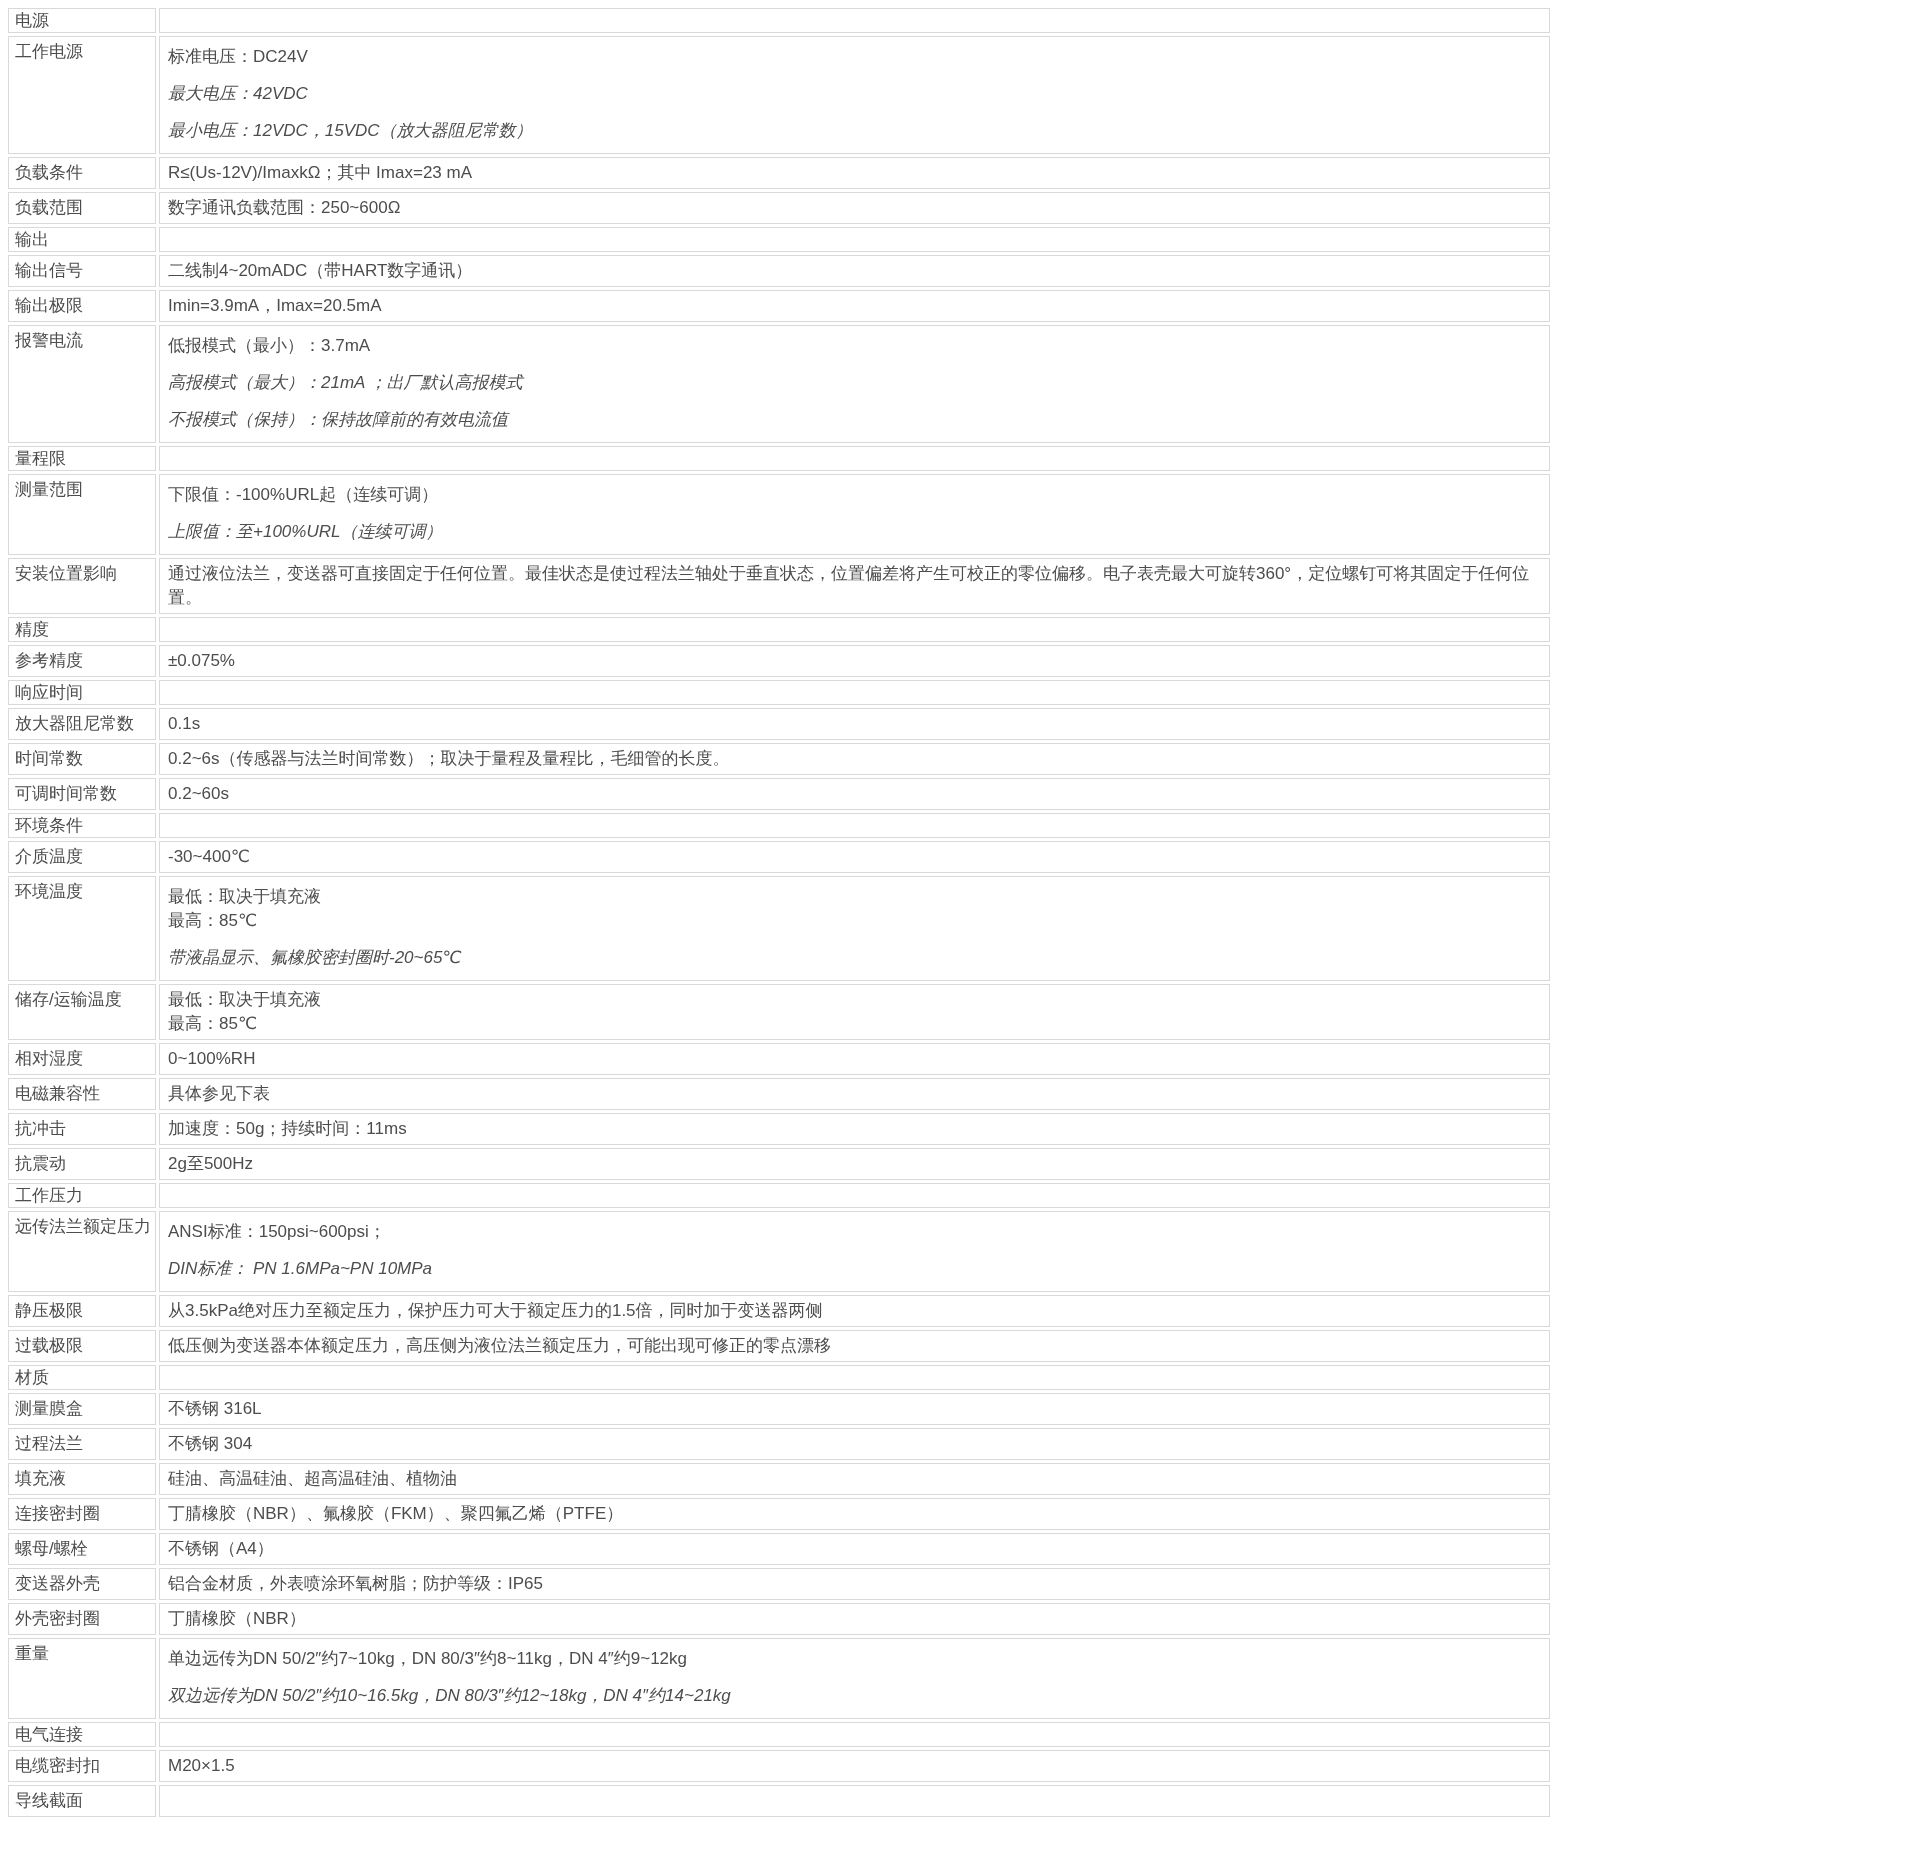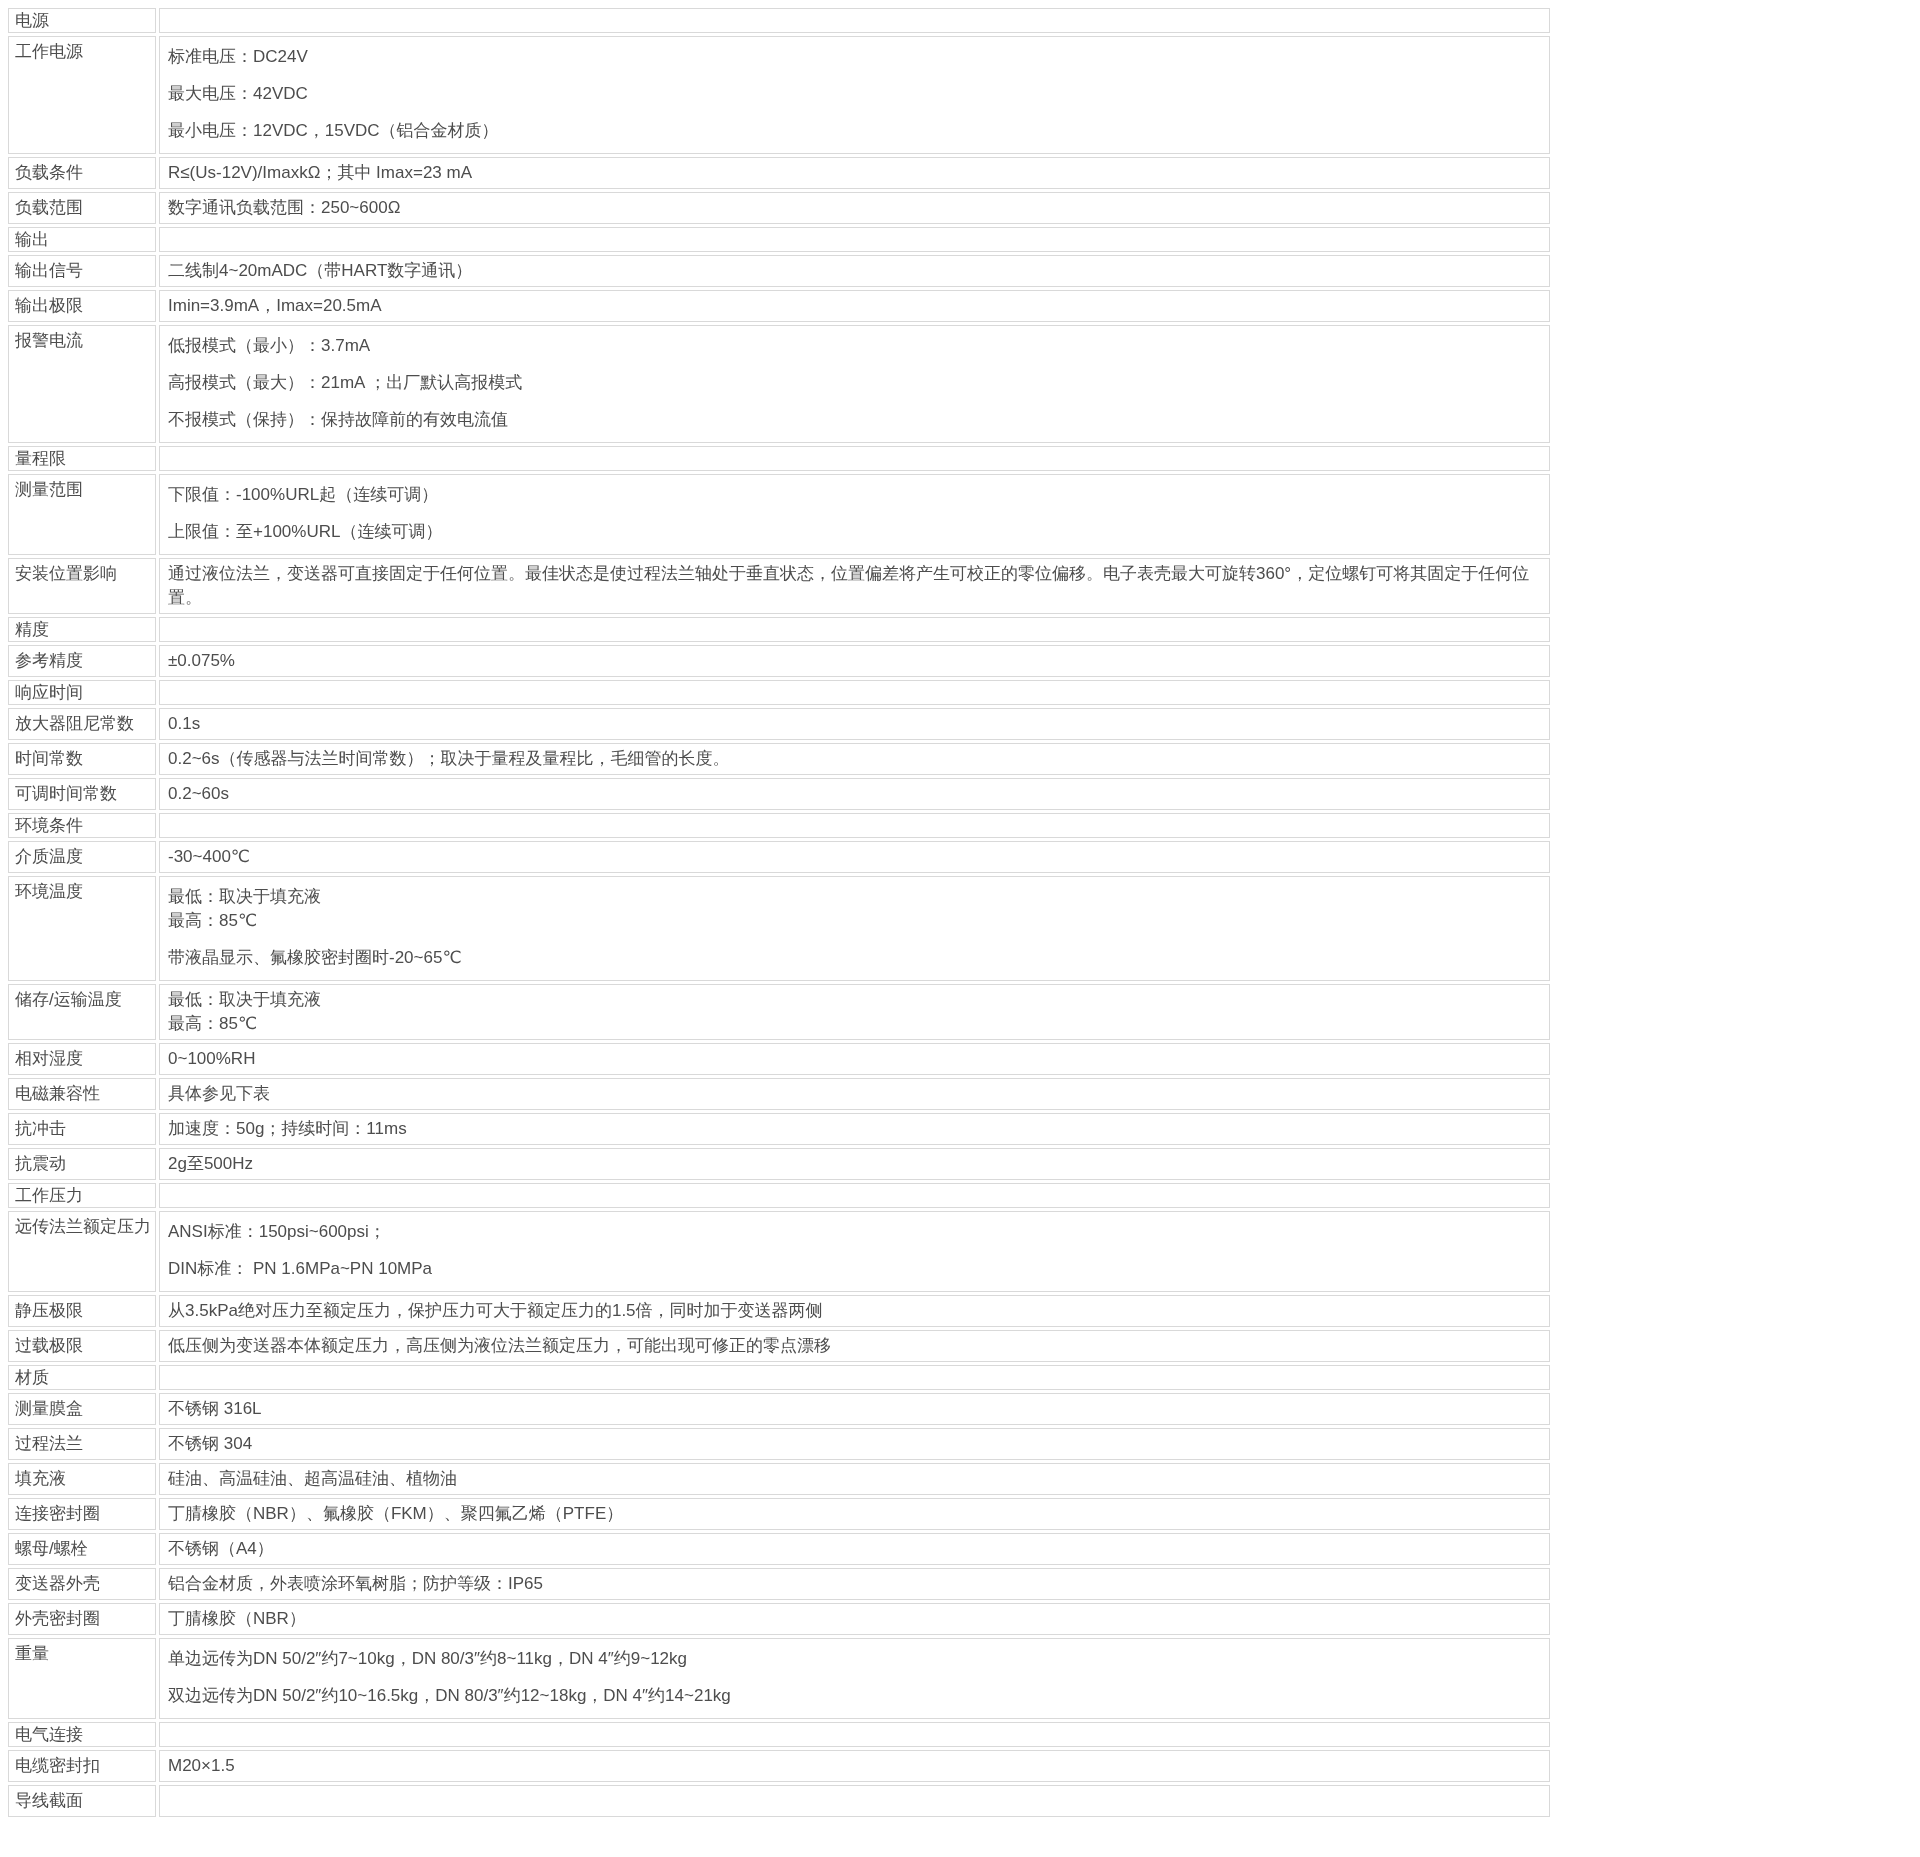--- a/index.html
+++ b/index.html
@@ -33,21 +33,21 @@
     overflow: hidden;
   }
   td.label-cell {
     padding: 3px 2px 3px 6px;
     white-space: nowrap;
   }
   td.value-cell {
     padding: 3px 8px;
   }
   td.value-cell p { margin: 0; }
-  td.value-cell p + p { margin-top: 13px; }
+  td.value-cell p + p { margin-top: 13px; font-style: italic; }
   tr.pararow td.value-cell { padding-top: 8px; padding-bottom: 10px; }
   tr.section td { line-height: 17px; padding-top: 3px; padding-bottom: 3px; }
 </style>
 </head>
 <body>
 
 <div class="page">
 
   <table class="spec">
     <colgroup>
@@ -57,21 +57,21 @@
     <tbody>
         <tr class="section">
           <td class="label-cell">电源</td>
           <td class="value-cell"></td>
         </tr>
         <tr class="pararow">
           <td class="label-cell">工作电源</td>
           <td class="value-cell">
             <p>标准电压：DC24V</p>
             <p>最大电压：42VDC</p>
-            <p>最小电压：12VDC，15VDC（铝合金材质）</p>
+            <p>最小电压：12VDC，15VDC（放大器阻尼常数）</p>
           </td>
         </tr>
         <tr>
           <td class="label-cell">负载条件</td>
           <td class="value-cell">
             <p>R≤(Us-12V)/ImaxkΩ；其中 Imax=23 mA</p>
           </td>
         </tr>
         <tr>
           <td class="label-cell">负载范围</td>

